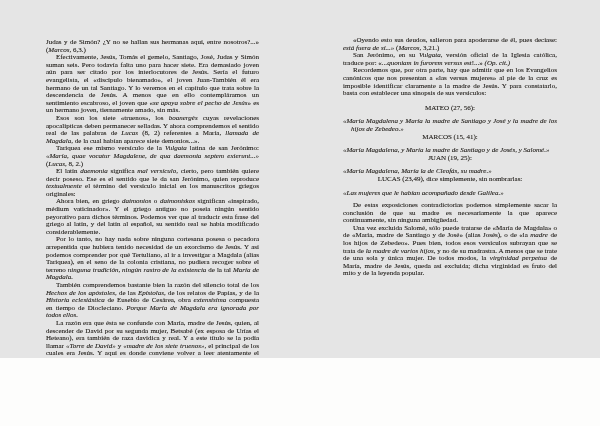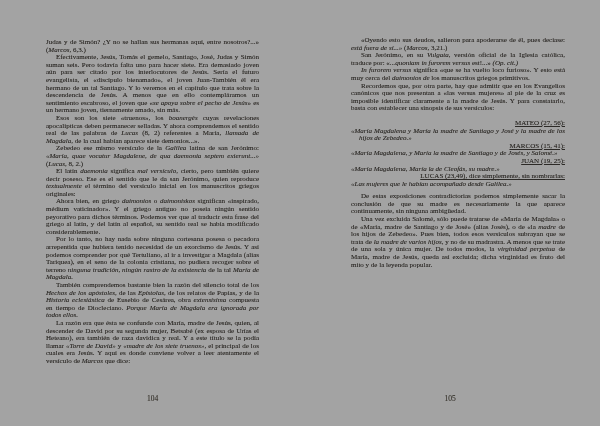--- a/index.html
+++ b/index.html
@@ -1,60 +1,59 @@
 <!DOCTYPE html>
 <html lang="es"><head>
 <meta charset="utf-8">
 <style>
   html,body{margin:0;padding:0;background:#fdfdfc;}
   .spread{
-    position:relative;width:600px;height:426px;background:#a3a3a3;overflow:hidden;
+    position:relative;width:600px;height:358px;background:#e5e5e5;overflow:hidden;
     font-family:"Liberation Serif","DejaVu Serif",serif;color:#2c2a27;
   }
   .textcol{
     position:absolute;font-size:7px;line-height:7.6px;text-align:justify;
     text-shadow:0 0 .35px rgba(60,55,50,.55);
     hyphens:auto;-webkit-hyphens:auto;
   }
   .textcol p{margin:0;padding:0;}
   p.first{text-indent:10px;}
   p.flush{text-indent:0;}
-  p.label{text-indent:0;text-align:right;text-decoration:underline;}
-  p.hang{padding-left:8px;text-indent:-8px;}
+  p.label{text-indent:0;text-align:center;}
+  p.hang{padding-left:8px;text-indent:-8px;margin-top:6px;}
   .gap{height:7px;}
   .gap.small{height:5px;}
   i{font-style:italic;}
   .col-left{left:46px;top:39px;width:213px;}
-  .col-right{left:351px;top:37px;width:214px;}
+  .col-right{left:343px;top:37px;width:214px;}
   .folio{
     position:absolute;top:394px;text-align:center;font-size:7.5px;
     color:#39362f;text-shadow:0 0 .35px rgba(60,55,50,.5);
   }
   .folio-left{left:46px;width:213px;}
   .folio-right{left:343px;width:214px;}
 </style>
 </head>
 <body>
 
 <div class="spread">
   <div class="textcol col-left">
       <p class="flush"><span>Judas y de Simón? ¿Y no se hallan sus hermanas aquí, entre nosotros?...» (</span><i>Marcos,</i><span> 6,3.)</span></p>
       <p class="first"><span>Efectivamente, Jesús, Tomás el gemelo, Santiago, José, Judas y Simón suman seis. Pero todavía falta uno para hacer siete. Era demasiado joven aún para ser citado por los interlocutores de Jesús. Sería el futuro evangelista, el «discípulo bienamado», el joven Juan-También él era hermano de un tal Santiago. Y lo veremos en el capítulo que trata sobre la descendencia de Jesús. A menos que en ello contempláramos un sentimiento escabroso, el joven que «</span><i>se apoya sobre el pecho de Jesús</i><span>» es un hermano joven, tiernamente amado, sin más.</span></p>
       <p class="first"><span>Esos son los siete «truenos», los </span><i>boanergès</i><span> cuyas revelaciones apocalípticas deben permanecer selladas. Y ahora comprendemos el sentido real de las palabras de </span><i>Lucas</i><span> (8, 2) referentes a María, </span><i>llamada de Magdala,</i><span> de la cual habían aparece siete demonios...».</span></p>
-      <p class="first"><span>Zebedeo ese mismo versículo de la </span><i>Galilea</i><span> latina de san Jerónimo: </span><i>«María, quae vocatur Magdalene, de qua daemonia septem exierunt...»</i><span> (</span><i>Lucas,</i><span> 8, 2.)</span></p>
+      <p class="first"><span>Tariquea ese mismo versículo de la </span><i>Vulgata</i><span> latina de san Jerónimo: </span><i>«María, quae vocatur Magdalene, de qua daemonia septem exierunt...»</i><span> (</span><i>Lucas,</i><span> 8, 2.)</span></p>
       <p class="first"><span>El latín </span><i>daemonia</i><span> significa </span><i>mal versículo,</i><span> cierto, pero también quiere decir poseso. Ese es el sentido que le da san Jerónimo, quien reproduce </span><i>textualmente</i><span> el término del versículo inicial en los manuscritos griegos originales:</span></p>
       <p class="first"><span>Ahora bien, en griego </span><i>daimonios</i><span> o </span><i>daimoniskos</i><span> significan «inspirado, médium vaticinador». Y el griego antiguo no poseía ningún sentido peyorativo para dichos términos. Podemos ver que al traducir esta frase del griego al latín, y del latín al español, su sentido real se había modificado considerablemente.</span></p>
       <p class="first"><span>Por lo tanto, no hay nada sobre ninguna cortesana posesa o pecadora arrepentida que hubiera tenido necesidad de un exorcismo de Jesús. Y así podemos comprender por qué Tertuliano, al ir a investigar a Magdala (alias Tariquea), en el seno de la colonia cristiana, no pudiera recoger sobre el terreno </span><i>ninguna tradición, ningún rastro de la existencia</i><span> de la tal </span><i>María de Magdala.</i></p>
       <p class="first"><span>También comprendemos bastante bien la razón del silencio total de los </span><i>Hechos de los apóstoles,</i><span> de las </span><i>Epístolas,</i><span> de los relatos de Papías, y de la </span><i>Historia eclesiástica</i><span> de Eusebio de Cesárea, obra </span><i>extensísima</i><span> compuesta en tiempo de Diocleciano. </span><i>Porque María de Magdala era ignorada por todos ellos.</i></p>
       <p class="first"><span>La razón era que ésta se confunde con María, madre de Jesús, quien, al descender de David por su segunda mujer, Betsabé (ex esposa de Urías el Heteano), era también de raza davídica y real. Y a este título se la podía llamar </span><i>«Torre de David»</i><span> y </span><i>«madre de los siete truenos»</i><span>, el principal de los cuales era Jesús. Y aquí es donde conviene volver a leer atentamente el versículo de </span><i>Marcos</i><span> que dice:</span></p>
     </div>
   <div class="textcol col-right">
       <p class="first"><span>«Oyendo esto sus deudos, salieron para apoderarse de él, pues decíase: </span><i>está fuera de sí...»</i><span> (</span><i>Marcos,</i><span> 3,21.)</span></p>
       <p class="first"><span>San Jerónimo, en su </span><i>Vulgata,</i><span> versión oficial de la Iglesia católica, traduce por: «...</span><i>quoniam in furorem versus</i><span> est!...» </span><i>(Op. cit.)</i></p>
-      <p class="first"><i>In furorem versus</i><span> significa «que se ha vuelto loco furioso». Y esto está muy cerca del </span><i>daimonios de</i><span> los manuscritos griegos primitivos.</span></p>
       <p class="first"><span>Recordemos que, por otra parte, hay que admitir que en los Evangelios canónicos que nos presentan a «las versus mujeres» al pie de la cruz es imposible identificar claramente a la madre de Jesús. Y para constatarlo, basta con establecer una sinopsis de sus versículos:</span></p>
       <div class="gap"></div>
       <p class="label"><span>MATEO (27, 56):</span></p>
       <p class="hang"><i>«María Magdalena y María la madre de Santiago y José y la madre de los hijos de Zebedeo.»</i></p>
       <p class="label"><span>MARCOS (15, 41):</span></p>
       <p class="hang"><i>«María Magdalena, y María la madre de Santiago y de Josés, y Salomé.»</i></p>
       <p class="label"><span>JUAN (19, 25):</span></p>
       <p class="hang"><i>«María Magdalena, María la de Cleofás, su madre.»</i></p>
       <p class="label"><span>LUCAS (23,49), dice simplemente, sin nombrarlas:</span></p>
       <p class="hang"><i>«Las mujeres que le habían acompañado desde Galilea.»</i></p>

